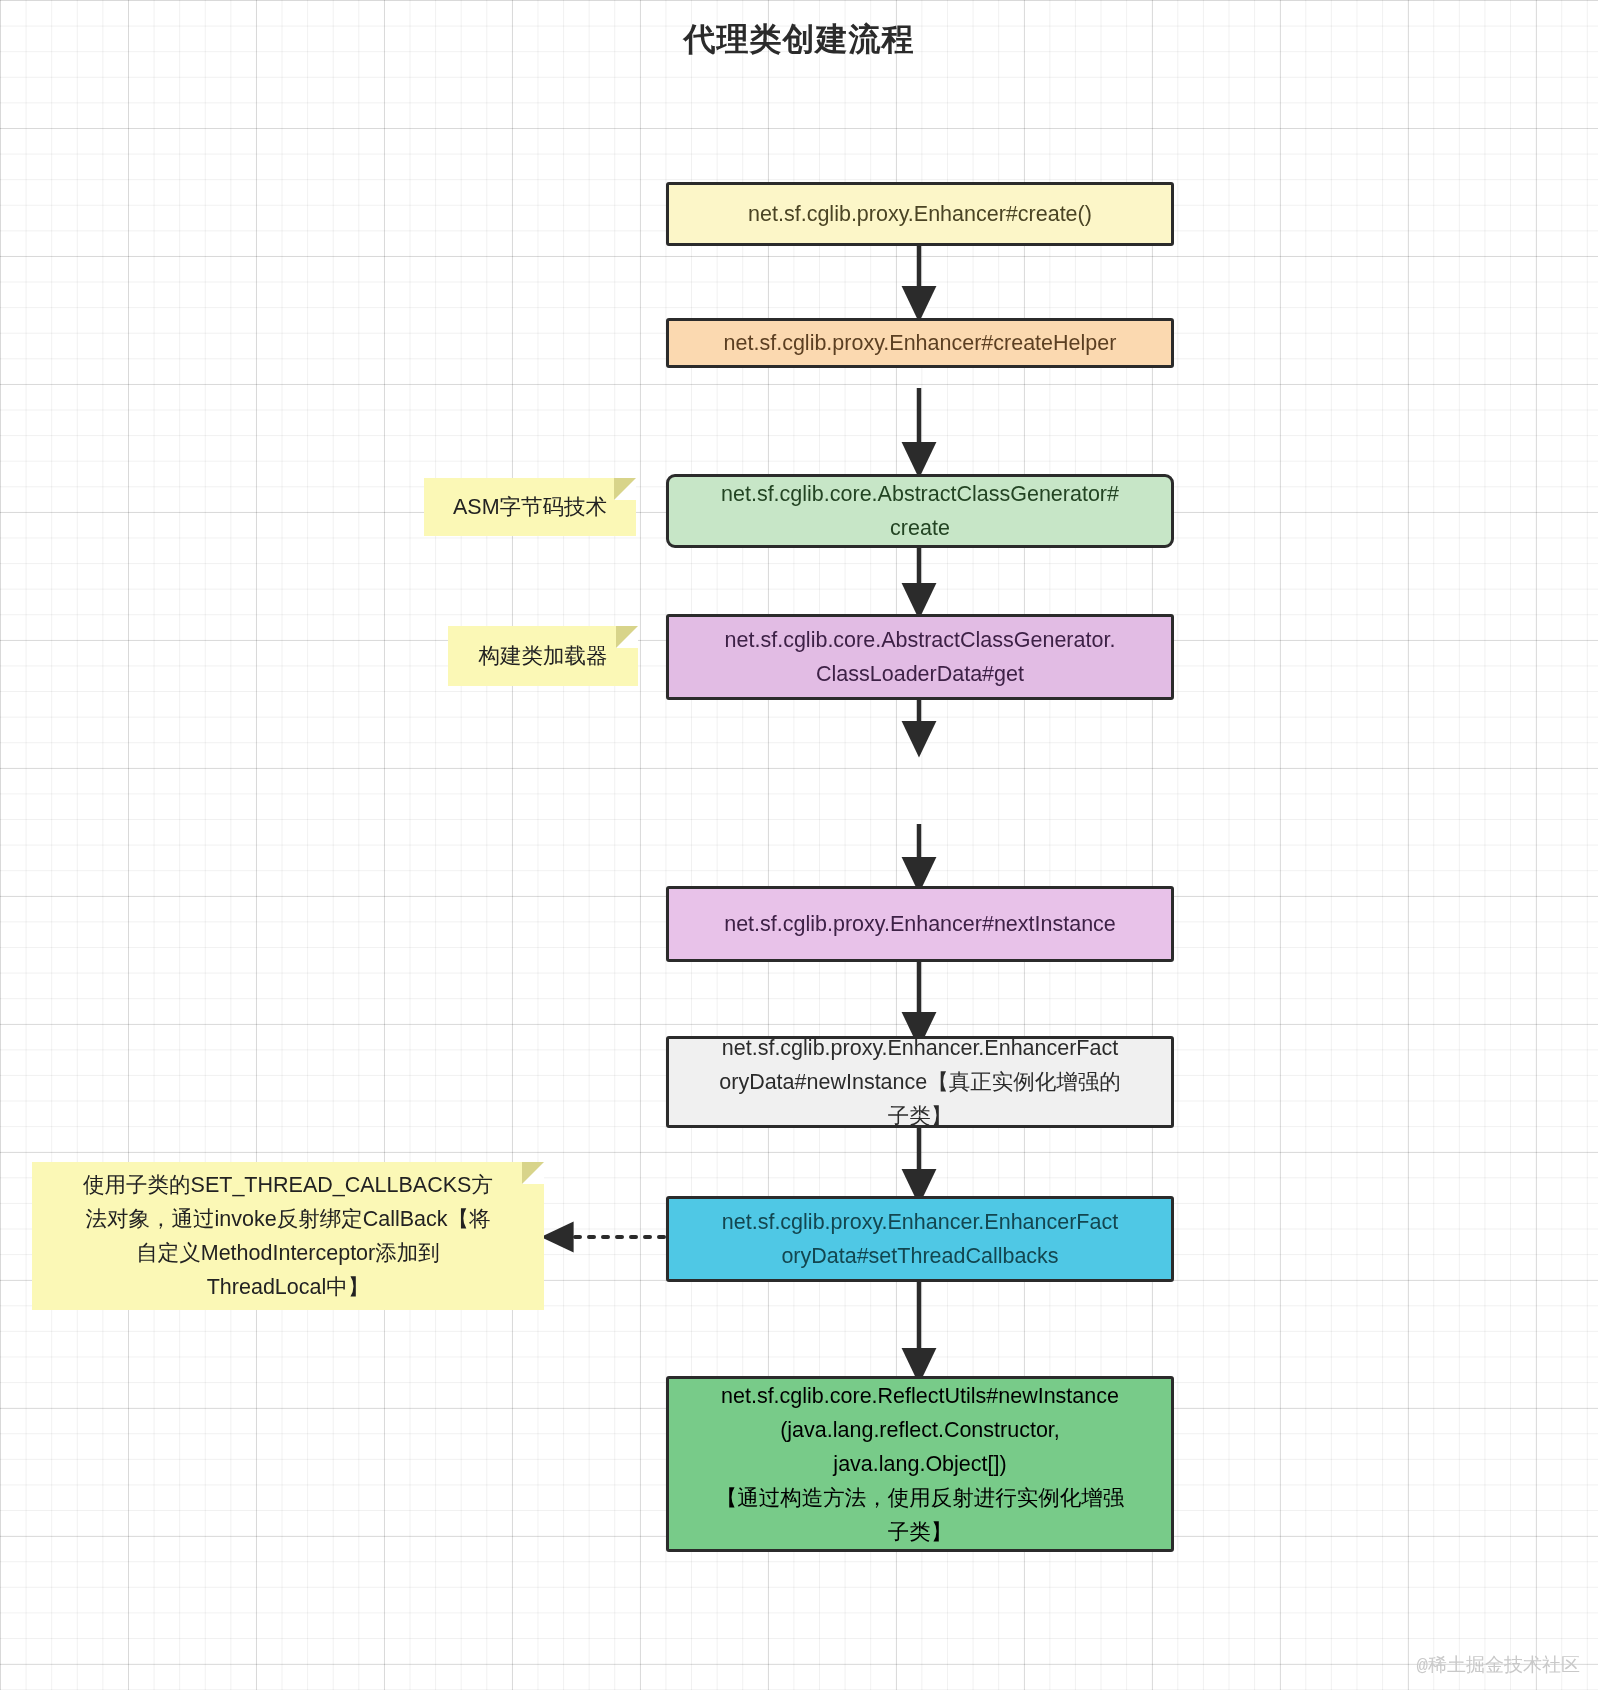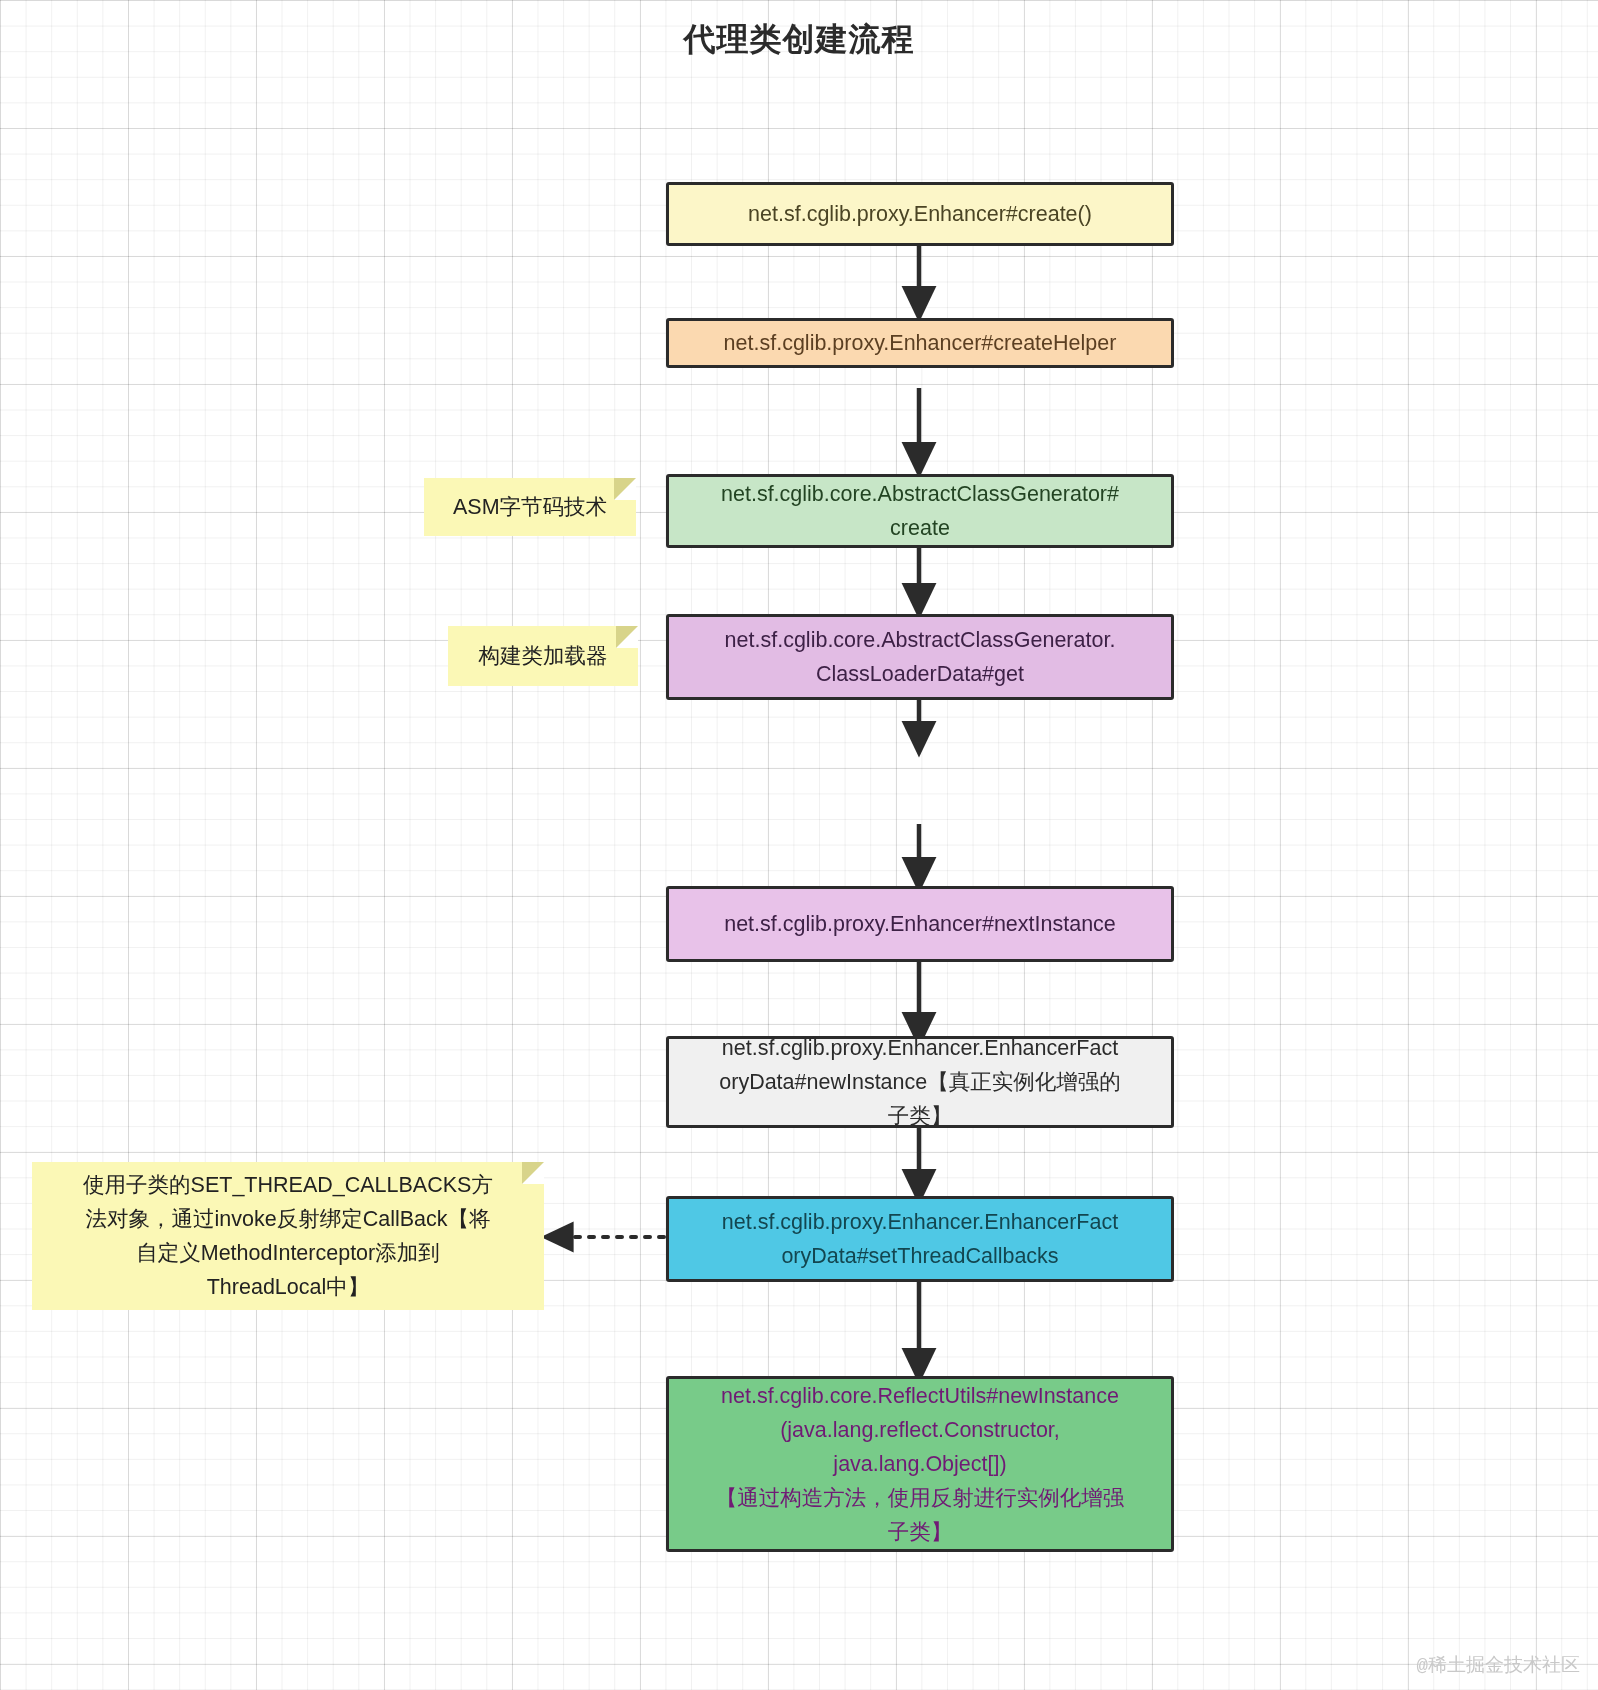--- a/index.html
+++ b/index.html
@@ -122,37 +122,37 @@
     <line x1="919" y1="962" x2="919" y2="1036" stroke="#2b2b2b" stroke-width="4.5" marker-end="url(#arrowhead)"></line>
     <line x1="919" y1="1128" x2="919" y2="1193" stroke="#2b2b2b" stroke-width="4.5" marker-end="url(#arrowhead)"></line>
     <line x1="664" y1="1237" x2="552" y2="1237" stroke="#2b2b2b" stroke-width="4" stroke-dasharray="5,9" stroke-linecap="round" marker-end="url(#arrowhead-dot)"></line>
     <line x1="919" y1="1282" x2="919" y2="1372" stroke="#2b2b2b" stroke-width="4.5" marker-end="url(#arrowhead)"></line>
   </svg>
 
   <div class="node" style="left:666px; top:182px; width:508px; height:64px; background:#fcf6c8; color:#4a4424;text-align:center;">net.sf.cglib.proxy.Enhancer#create()</div>
 
   <div class="node" style="left:666px; top:318px; width:508px; height:50px; background:#fbd9b0; color:#5b3f22;">net.sf.cglib.proxy.Enhancer#createHelper</div>
 
-  <div class="node" style="left:666px; top:474px; width:508px; height:74px; background:#c7e6c7; color:#234423;">net.sf.cglib.core.AbstractClassGenerator#
+  <div class="node" style="left:666px; top:474px; width:508px; height:74px; background:#c7e6c7; color:#234423;border-radius:9px;">net.sf.cglib.core.AbstractClassGenerator#
 create</div>
 
   <div class="node" style="left:666px; top:614px; width:508px; height:86px; background:#e2bce4; color:#3d2146;">net.sf.cglib.core.AbstractClassGenerator.
 ClassLoaderData#get</div>
 
 
   <div class="node" style="left:666px; top:886px; width:508px; height:76px; background:#e8c2e9; color:#3d2146;">net.sf.cglib.proxy.Enhancer#nextInstance</div>
 
   <div class="node" style="left:666px; top:1036px; width:508px; height:92px; background:#f0f0f0; color:#2b2b2b;">net.sf.cglib.proxy.Enhancer.EnhancerFact
 oryData#newInstance【真正实例化增强的
 子类】</div>
 
   <div class="node" style="left:666px; top:1196px; width:508px; height:86px; background:#4fc8e5; color:#134650;">net.sf.cglib.proxy.Enhancer.EnhancerFact
 oryData#setThreadCallbacks</div>
 
-  <div class="node" style="left:666px; top:1376px; width:508px; height:176px; background:#78cb89; color:#701a75;">net.sf.cglib.core.ReflectUtils#newInstance
+  <div class="node" style="left:666px; top:1376px; width:508px; height:176px; background:#78cb89; color:#000000;">net.sf.cglib.core.ReflectUtils#newInstance
 (java.lang.reflect.Constructor,
 java.lang.Object[])
 【通过构造方法，使用反射进行实例化增强
 子类】</div>
 
   <div class="note" style="left:424px; top:478px; width:212px; height:58px;">
     <span class="fold"></span>
     <span>ASM字节码技术</span>
   </div>
 

